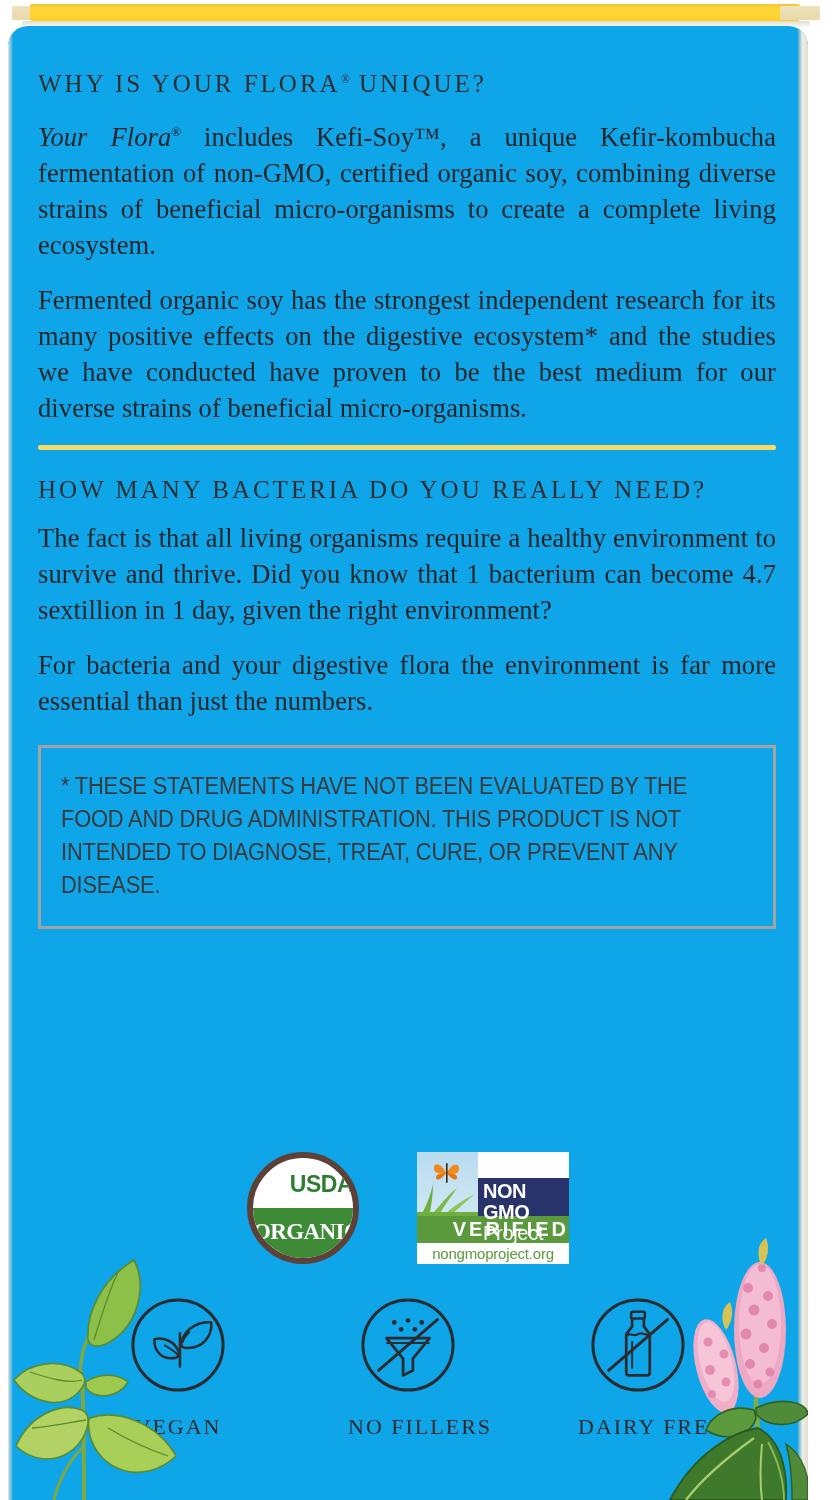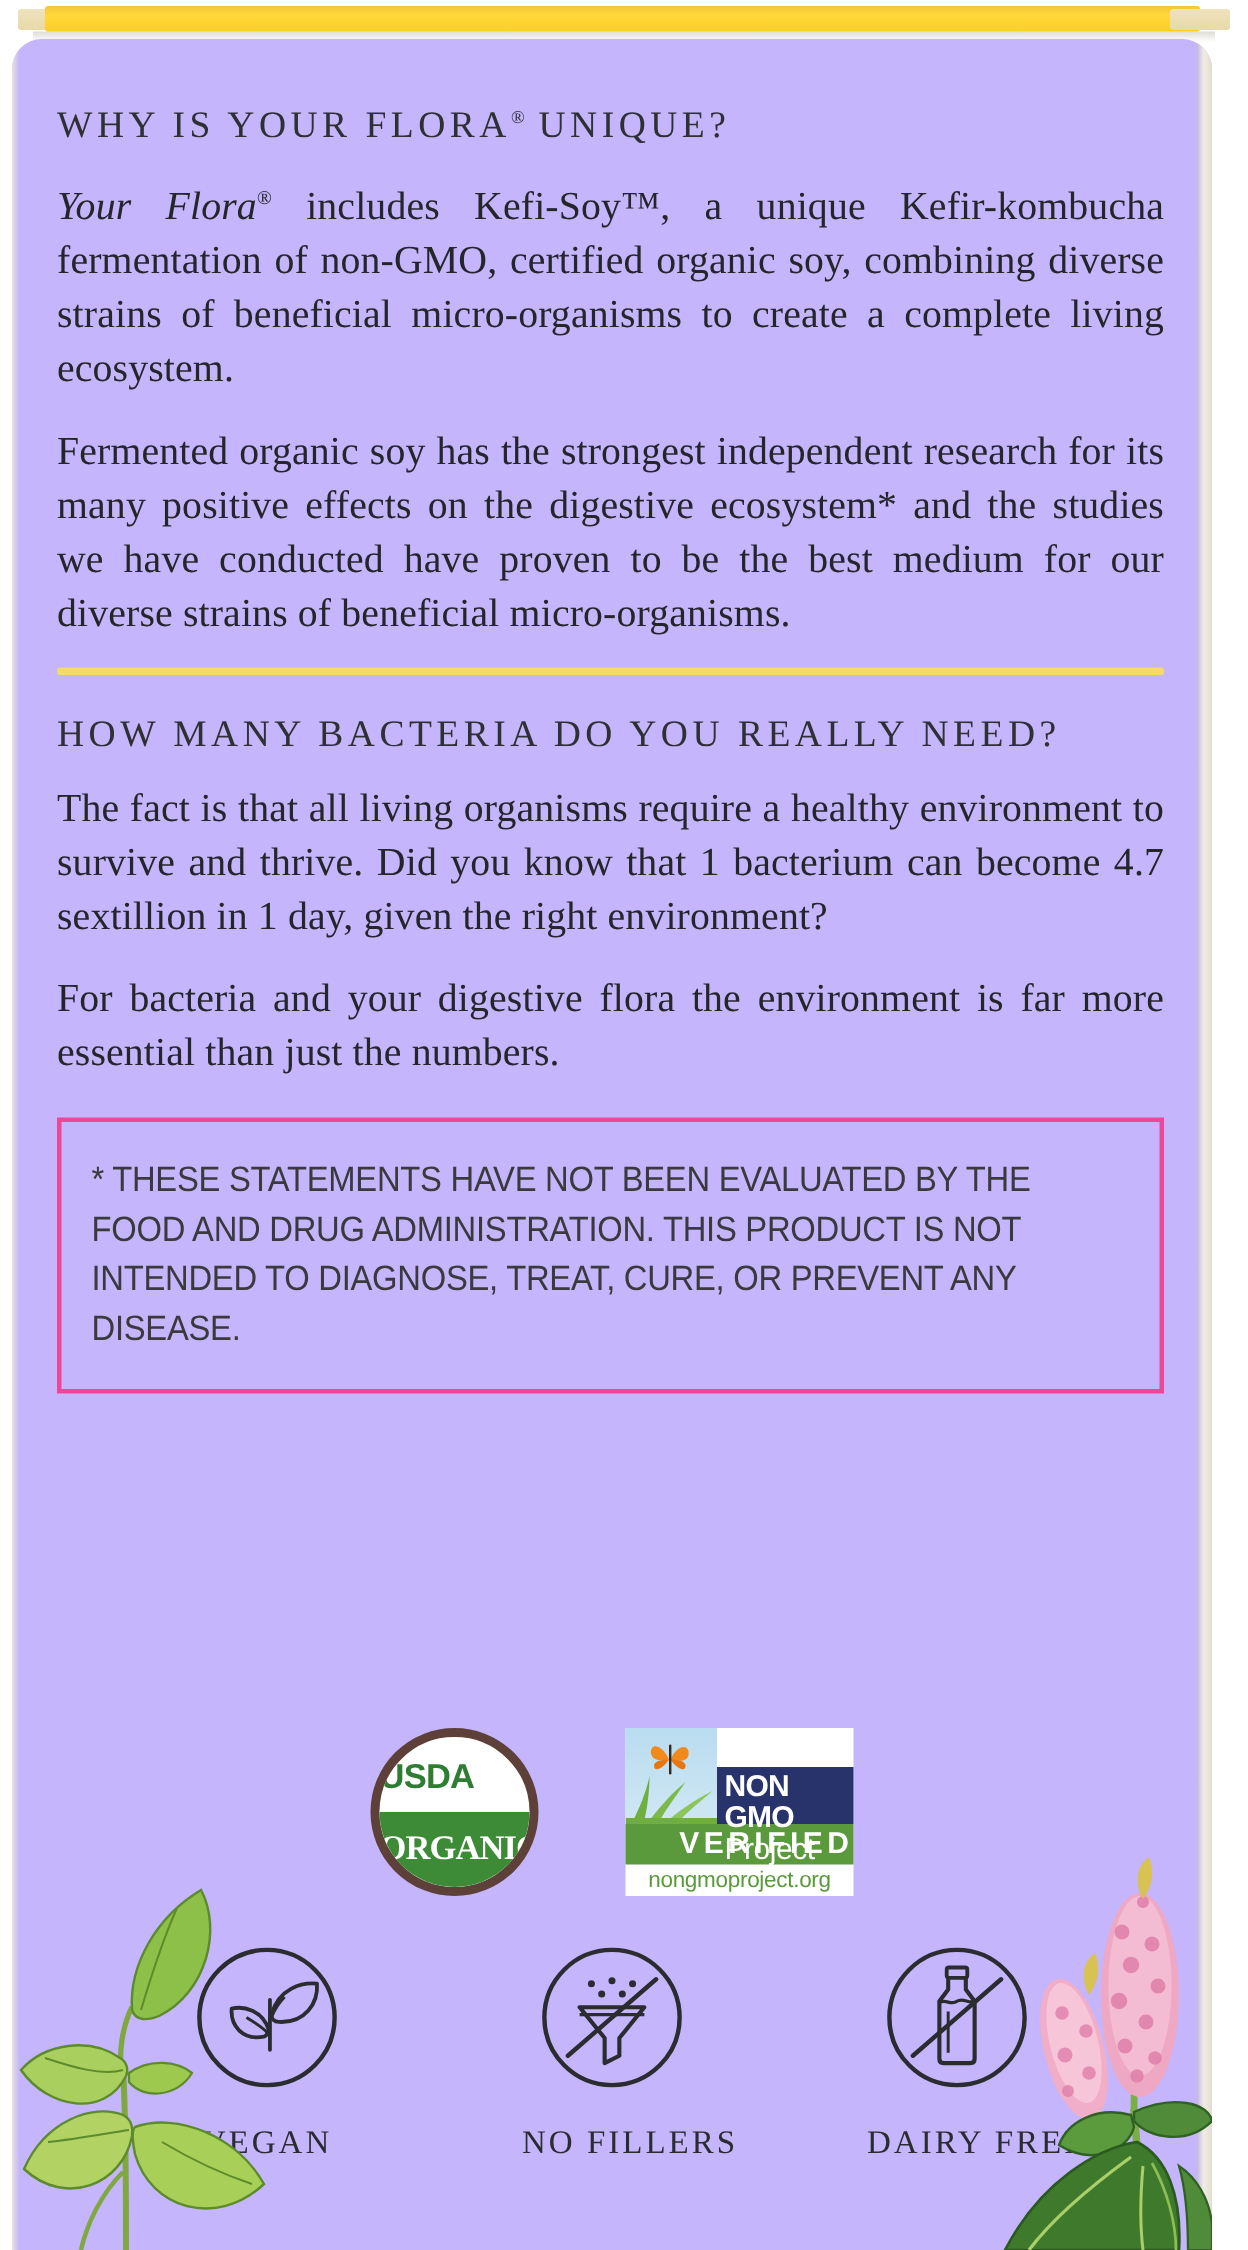--- a/index.html
+++ b/index.html
@@ -53,21 +53,21 @@
     background: linear-gradient(180deg, rgba(150,140,115,0.30), rgba(255,255,255,0));
   }
 
   
   .panel {
     position: absolute;
     left: 8px;
     top: 26px;
     width: 800px;
     height: 1474px;
-    background: #c4b5fd;
+    background: #0ea5e9;
     border-top-left-radius: 20px;
     border-top-right-radius: 20px;
     overflow: hidden;
   }
   .panel-rightedge {
     position: absolute;
     right: 0; top: 0;
     width: 10px; height: 100%;
     background: linear-gradient(90deg, rgba(196,186,168,0.35) 0%, #efece4 45%, #e2ddd0 100%);
   }
@@ -118,21 +118,21 @@
   .divider {
     margin: 12px 0 26px 0;
     height: 5px;
     background: #f6d967;
     border-radius: 2px;
   }
 
   
   .disclaimer {
     margin-top: 26px;
-    border: 3px solid #ec4899;
+    border: 3px solid #a3a3a3;
     padding: 22px 22px 24px 20px;
   }
   .disclaimer p {
     margin: 0;
     font-family: "Liberation Sans", sans-serif;
     font-size: 23.5px;
     line-height: 33px;
     letter-spacing: -0.2px;
     color: #3a3a3c;
     transform: scaleX(0.93);
@@ -166,21 +166,21 @@
   .usda-bottom {
     position: absolute;
     left: 0; right: 0; bottom: 0;
     height: 50%;
     background: #3d8b37;
     border-top: 2px solid #ffffff;
   }
   .usda-top-text {
     position: absolute;
     left: 0; right: 0; top: 13px;
-    text-align: left;
+    text-align: right;
     font-family: "Liberation Sans", sans-serif;
     font-weight: bold;
     font-size: 23px;
     letter-spacing: -0.5px;
     color: #2e7d32;
     z-index: 3;
   }
   .usda-bottom-text {
     position: absolute;
     left: 0; right: 0; bottom: 13px;

